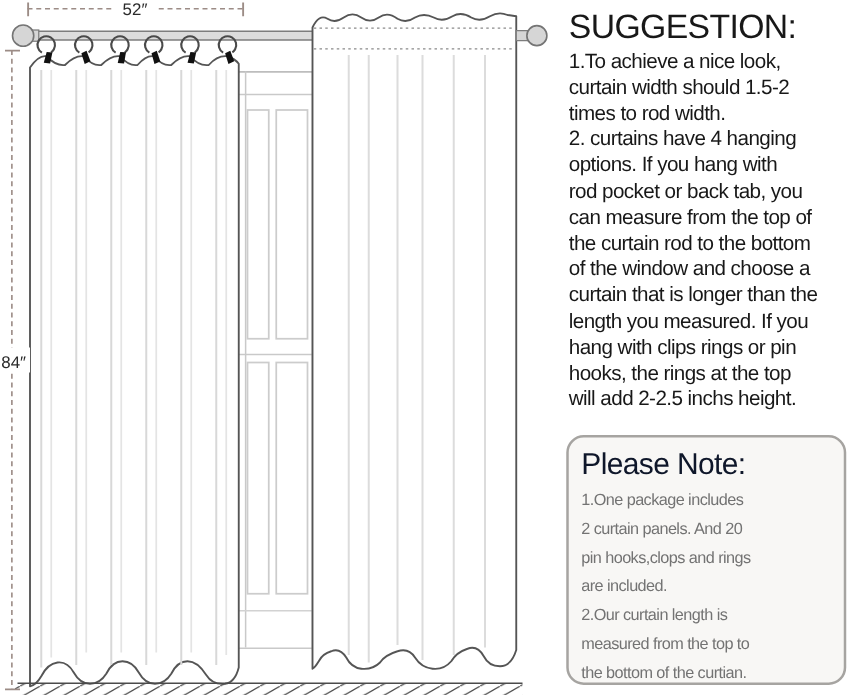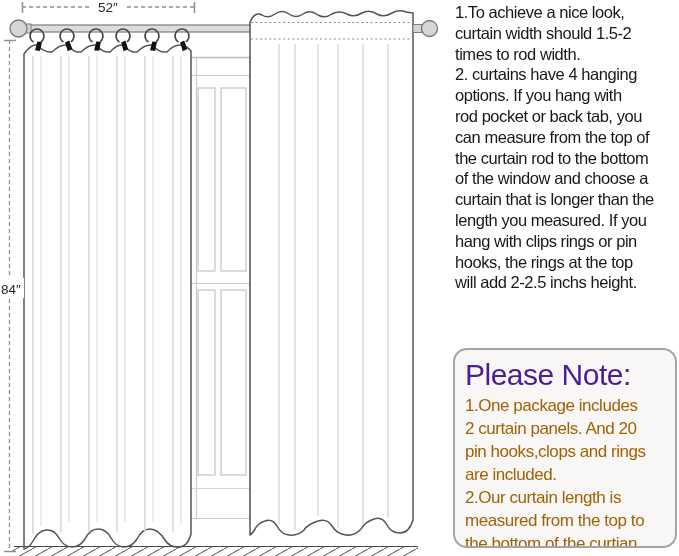--- a/index.html
+++ b/index.html
@@ -15,25 +15,25 @@
   .suggestion-body{
     margin:2px 12px 0 2px;font-size:16.5px;line-height:20.8px;letter-spacing:-0.45px;
     white-space:pre;color:#181818;
   }
   .note-box{
     position:absolute;left:0;top:348px;width:224px;height:200px;box-sizing:border-box;
     border:2px solid #a6a4a1;border-radius:14px;background:#f8f7f5;
     padding:4px 0 0 10px;overflow:hidden;
   }
   .note-title{
-    margin:4px 0 2px 0;font-size:30px;font-weight:400;letter-spacing:-0.5px;color:#4c1d95;
+    margin:4px 0 2px 0;font-size:24px;font-weight:400;letter-spacing:-0.5px;color:#0f172a;
   }
   .note-body{
-    margin:2px 0 0 0;font-size:17px;line-height:23px;letter-spacing:-0.45px;
-    white-space:pre;color:#a16207;
+    margin:2px 0 0 0;font-size:13px;line-height:23px;letter-spacing:-0.45px;
+    white-space:pre;color:#737373;
   }
   svg text{font-family:"Liberation Sans", sans-serif;}
 </style>
 </head>
 <body>
 
 <div class="stage">
 
   <div class="diagram">
     <svg width="455" height="556" viewBox="0 0 455 556">
@@ -154,20 +154,21 @@
         <line x1="9.5" y1="40" x2="9.5" y2="552" stroke="#9c8c86" stroke-width="1.3" stroke-dasharray="4 3"></line>
         <line x1="4" y1="40.5" x2="16" y2="40.5" stroke="#9c8c86" stroke-width="1.5"></line>
         <line x1="4" y1="551.5" x2="16" y2="551.5" stroke="#9c8c86" stroke-width="1.5"></line>
         <rect x="0" y="278" width="24" height="20" fill="#ffffff"></rect>
         <text x="1" y="294" font-size="13.5" fill="#2b2b2b">84″</text>
       </g>
     </svg>
   </div>
 
   <div class="sidebar">
+    <h1 class="suggestion-title">SUGGESTION:</h1>
     <p class="suggestion-body">1.To achieve a nice look,
 curtain width should 1.5-2
 times to rod width.
 2. curtains have 4 hanging
 options. If you hang with
 rod pocket or back tab, you
 can measure from the top of
 the curtain rod to the bottom
 of the window and choose a
 curtain that is longer than the

